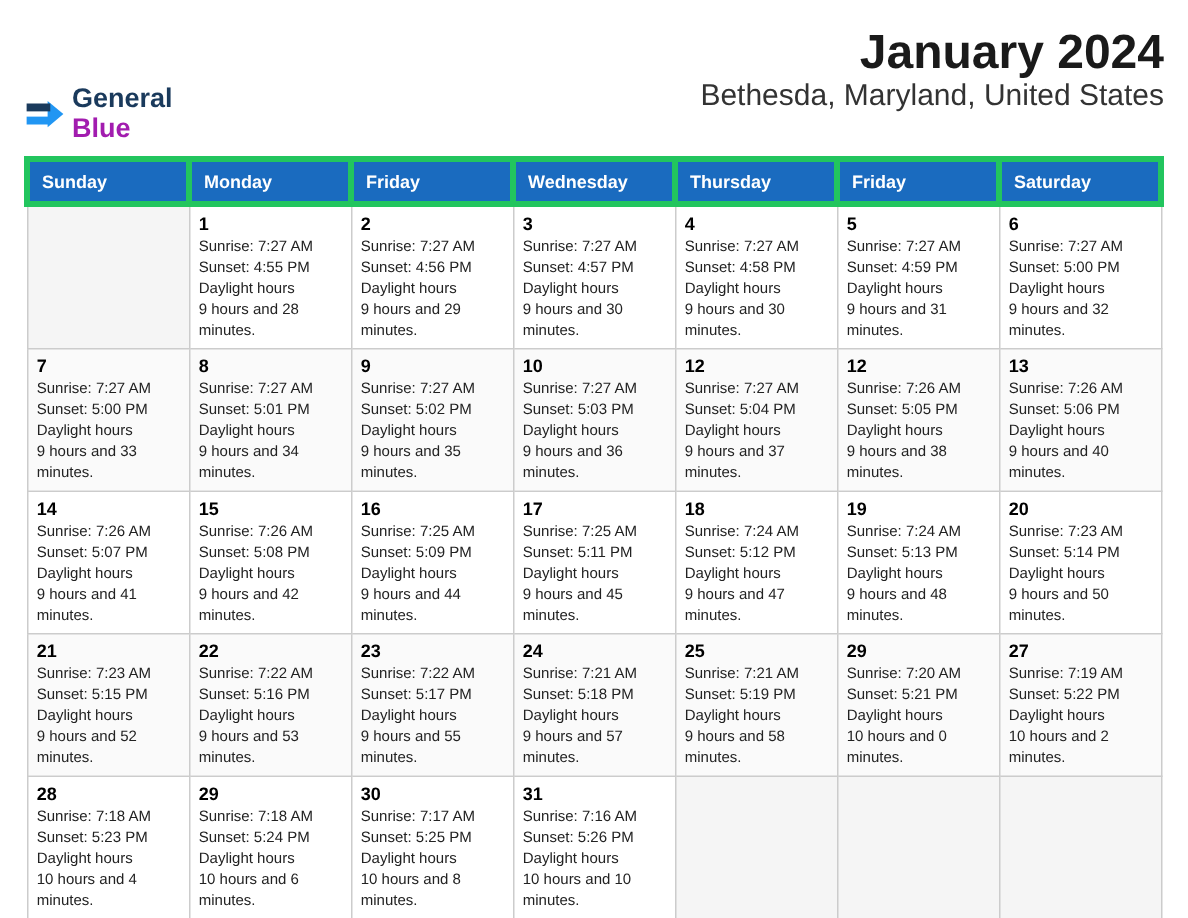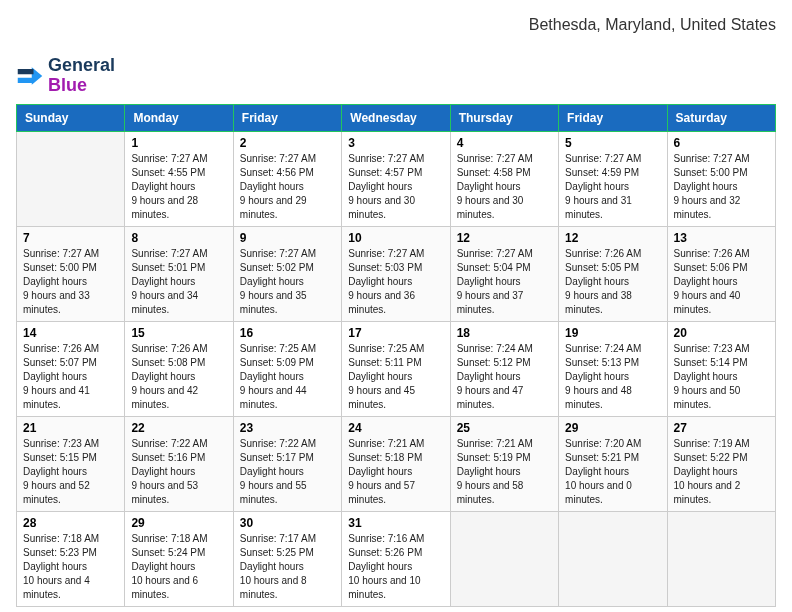--- a/index.html
+++ b/index.html
@@ -37,36 +37,36 @@
     }
     .title-area {
       text-align: right;
     }
     .month-title {
       font-size: 32px;
       font-weight: bold;
       color: #1a1a1a;
     }
     .location-title {
-      font-size: 16px;
+      font-size: 20px;
       color: #333;
     }
     table {
       width: 100%;
       border-collapse: collapse;
       font-size: 11px;
     }
     th {
       background-color: #1a6bbf;
       color: #fff;
       text-align: left;
       padding: 6px 8px;
       font-size: 12px;
       font-weight: bold;
-      border: 1px solid #22c55e;
+      border: 4px solid #22c55e;
     }
     td {
       border: 1px solid #ccc;
       vertical-align: top;
       padding: 4px 6px;
       height: 80px;
       background: #fff;
       width: calc(100% / 7);
     }
     td.empty {
@@ -99,20 +99,21 @@
       <polygon points="18,6 30,16 18,26" fill="#2196F3"></polygon>
       <rect x="2" y="8" width="18" height="6" fill="#1a3a5c"></rect>
       <rect x="2" y="18" width="18" height="6" fill="#2196F3"></rect>
     </svg>
     <div class="logo-text">
       <div>General</div>
       <div><span>Blue</span></div>
     </div>
   </div>
   <div class="title-area">
+    <div class="month-title">January 2024</div>
     <div class="location-title">Bethesda, Maryland, United States</div>
   </div>
 </div>
 
 <table>
   <thead>
     <tr id="header-row">
     <th>Sunday</th>
         <th>Monday</th>
         <th>Friday</th>

